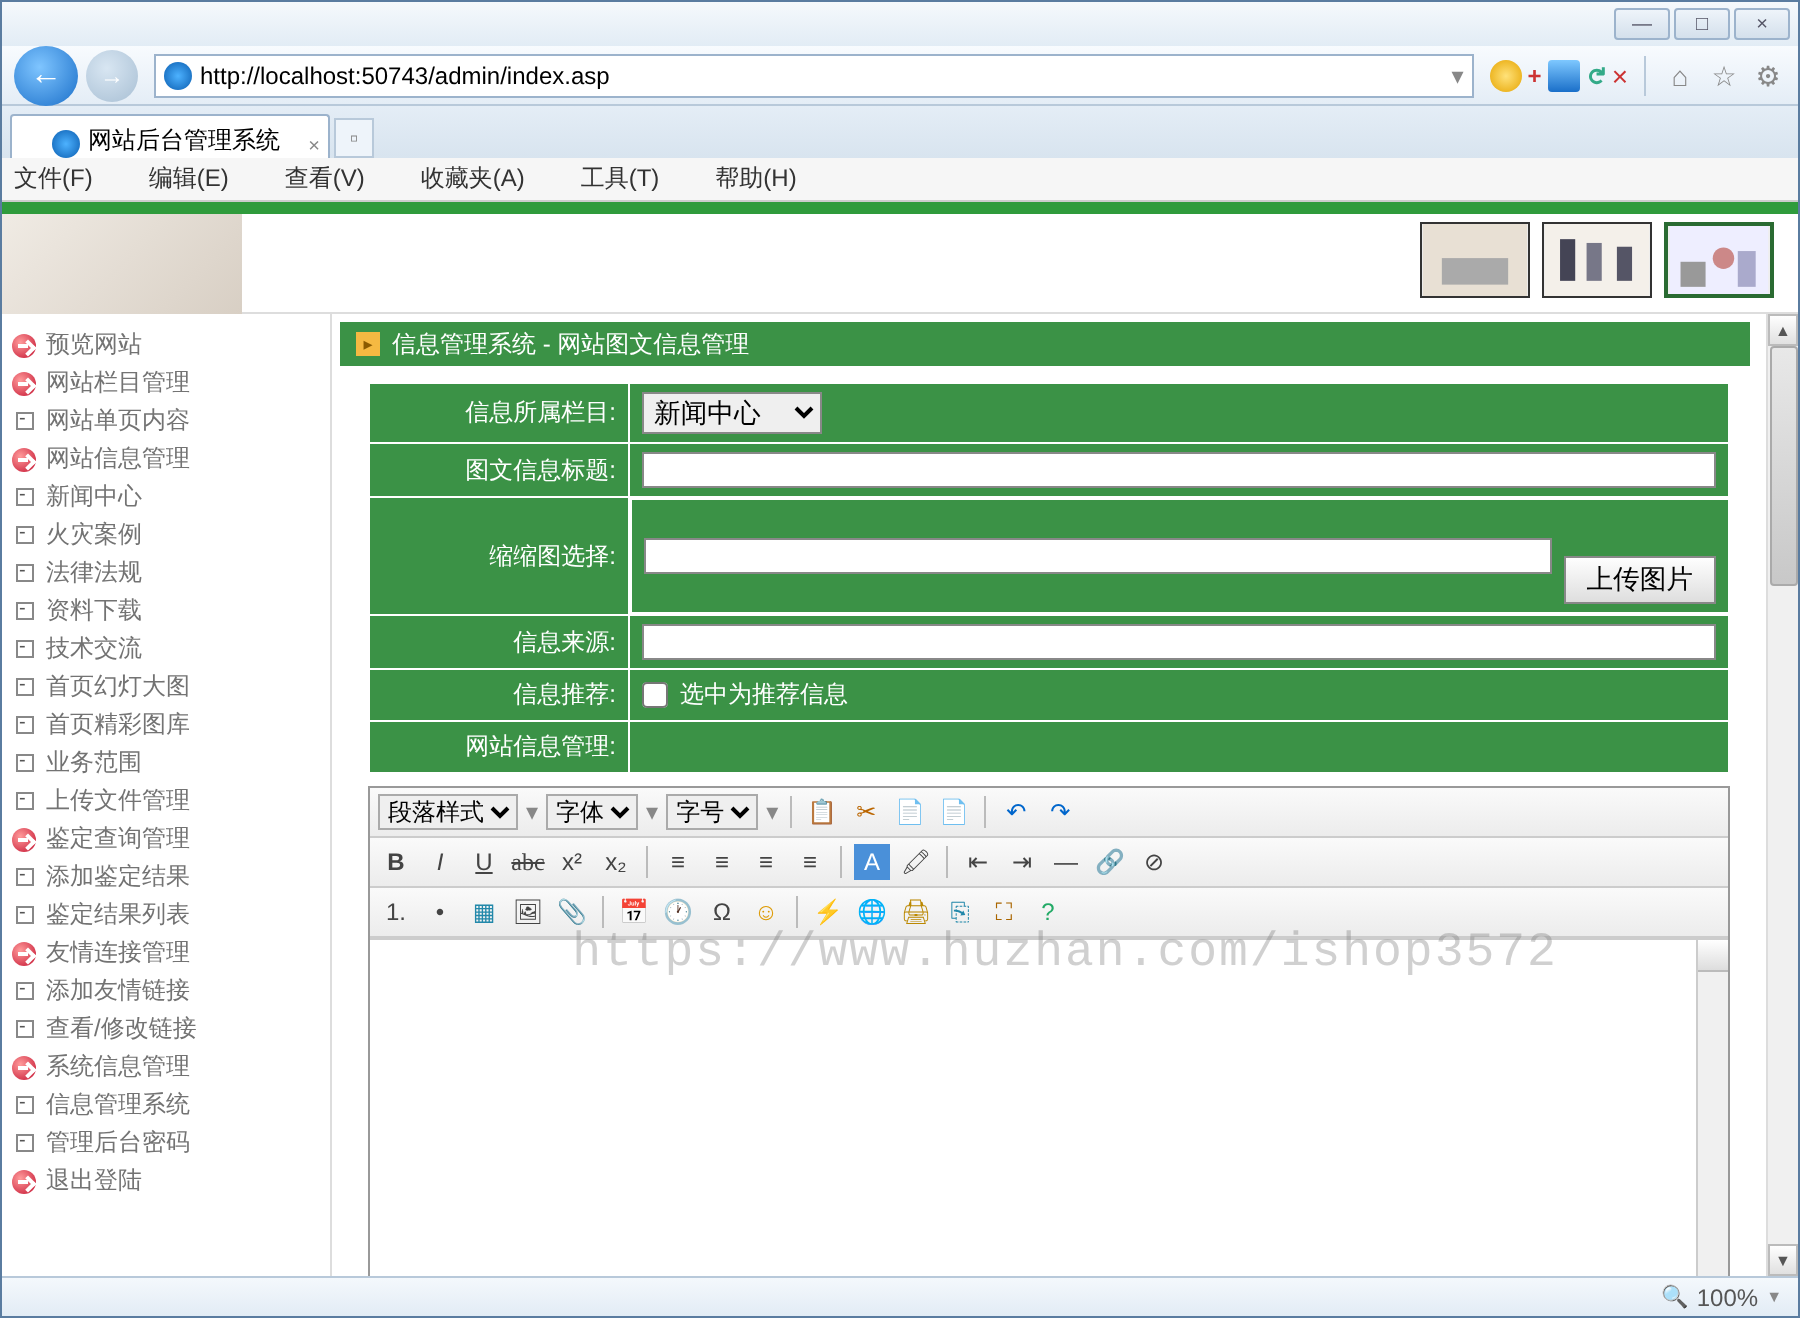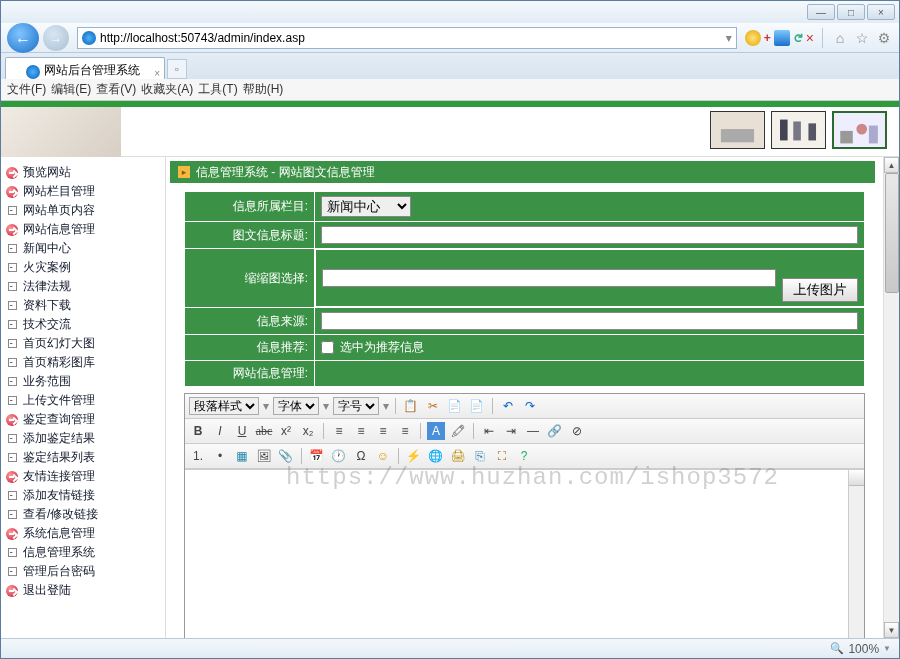--- a/index.html
+++ b/index.html
@@ -26,38 +26,38 @@
 .grey-ico { color: #888; font-size: 14px; width: 18px; text-align: center; }
 
 
 .tabstrip { height: 26px; display: flex; align-items: flex-end; padding: 0 4px; background: linear-gradient(#e4edf6,#d8e4ef); }
 .tab { height: 22px; background: #fff; border: 1px solid #9cb3cc; border-bottom: none; border-radius: 2px 2px 0 0; padding: 0 24px 0 20px; display: flex; align-items: flex-end; position: relative; min-width: 160px; }
 .tab .favicon { width: 14px; height: 14px; margin-right: 4px; background: radial-gradient(circle,#4db2ff,#0a5db0); border-radius: 50%; }
 .tab .close { position: absolute; right: 4px; font-size: 10px; color: #888; }
 .newtab { width: 20px; height: 20px; border: 1px solid #b8c9da; background: #eef4fa; margin-left: 2px; display: flex; align-items: center; justify-content: center; color: #888; }
 
 
-.menubar { height: 22px; background: #f6f6f6; border-bottom: 1px solid #ccc; display: flex; align-items: center; padding: 1px 6px; gap: 5px; }
+.menubar { height: 22px; background: #f6f6f6; border-bottom: 1px solid #ccc; display: flex; align-items: center; padding: 1px 6px; gap: 28px; }
 .menubar span { color: #333; }
 
 
 .greenbar { height: 6px; background: #2f9b3c; }
 
 
 .headerimg { height: 50px; background: #fff; position: relative; border-bottom: 1px solid #ddd; }
 .headerimg .handsarea { position: absolute; left: 0; top: 0; width: 120px; height: 50px; background: linear-gradient(135deg,#f0ebe4,#d8cfc4); }
 .thumbs { position: absolute; right: 12px; top: 4px; display: flex; gap: 6px; }
 .thumb { width: 55px; height: 38px; border: 1px solid #333; background: #eee; }
 .thumb.active { border: 2px solid #2a6b32; }
 .thumb svg { width: 100%; height: 100%; }
 
 
 .mainarea { flex: 1; display: flex; background: #fff; overflow: hidden; }
 .sidebar { width: 165px; border-right: 1px solid #ddd; padding: 6px 4px; overflow-y: auto; }
-.side-item { display: flex; align-items: center; height: 19px; cursor: pointer; color: #0f172a; }
+.side-item { display: flex; align-items: center; height: 19px; cursor: pointer; color: #737373; }
 .side-bullet { width: 14px; height: 14px; display: flex; align-items: center; justify-content: center; margin-right: 4px; flex-shrink: 0; }
 .bullet-red { width: 12px; height: 12px; background: radial-gradient(circle at 35% 35%, #ff9b9b, #c41230); border-radius: 50%; position: relative; }
 .bullet-red::after { content: ""; position: absolute; left: 3px; top: 5px; width: 5px; height: 2px; background: #fff; }
 .bullet-red::before { content: ""; position: absolute; left: 5px; top: 4px; width: 4px; height: 4px; border-right: 2px solid #fff; border-top: 2px solid #fff; transform: rotate(45deg); }
 .bullet-box { width: 9px; height: 9px; border: 1px solid #888; background: #fff; position: relative; }
 .bullet-box::after { content: "-"; position: absolute; left: 1px; top: -3px; color: #555; font-size: 10px; }
 
 .content { flex: 1; position: relative; overflow: hidden; }
 .scrollwrap { position: absolute; inset: 0 16px 0 0; overflow: hidden; }
 .scrollbar { position: absolute; right: 0; top: 0; width: 16px; height: 100%; background: #f0f0f0; border-left: 1px solid #ddd; }

